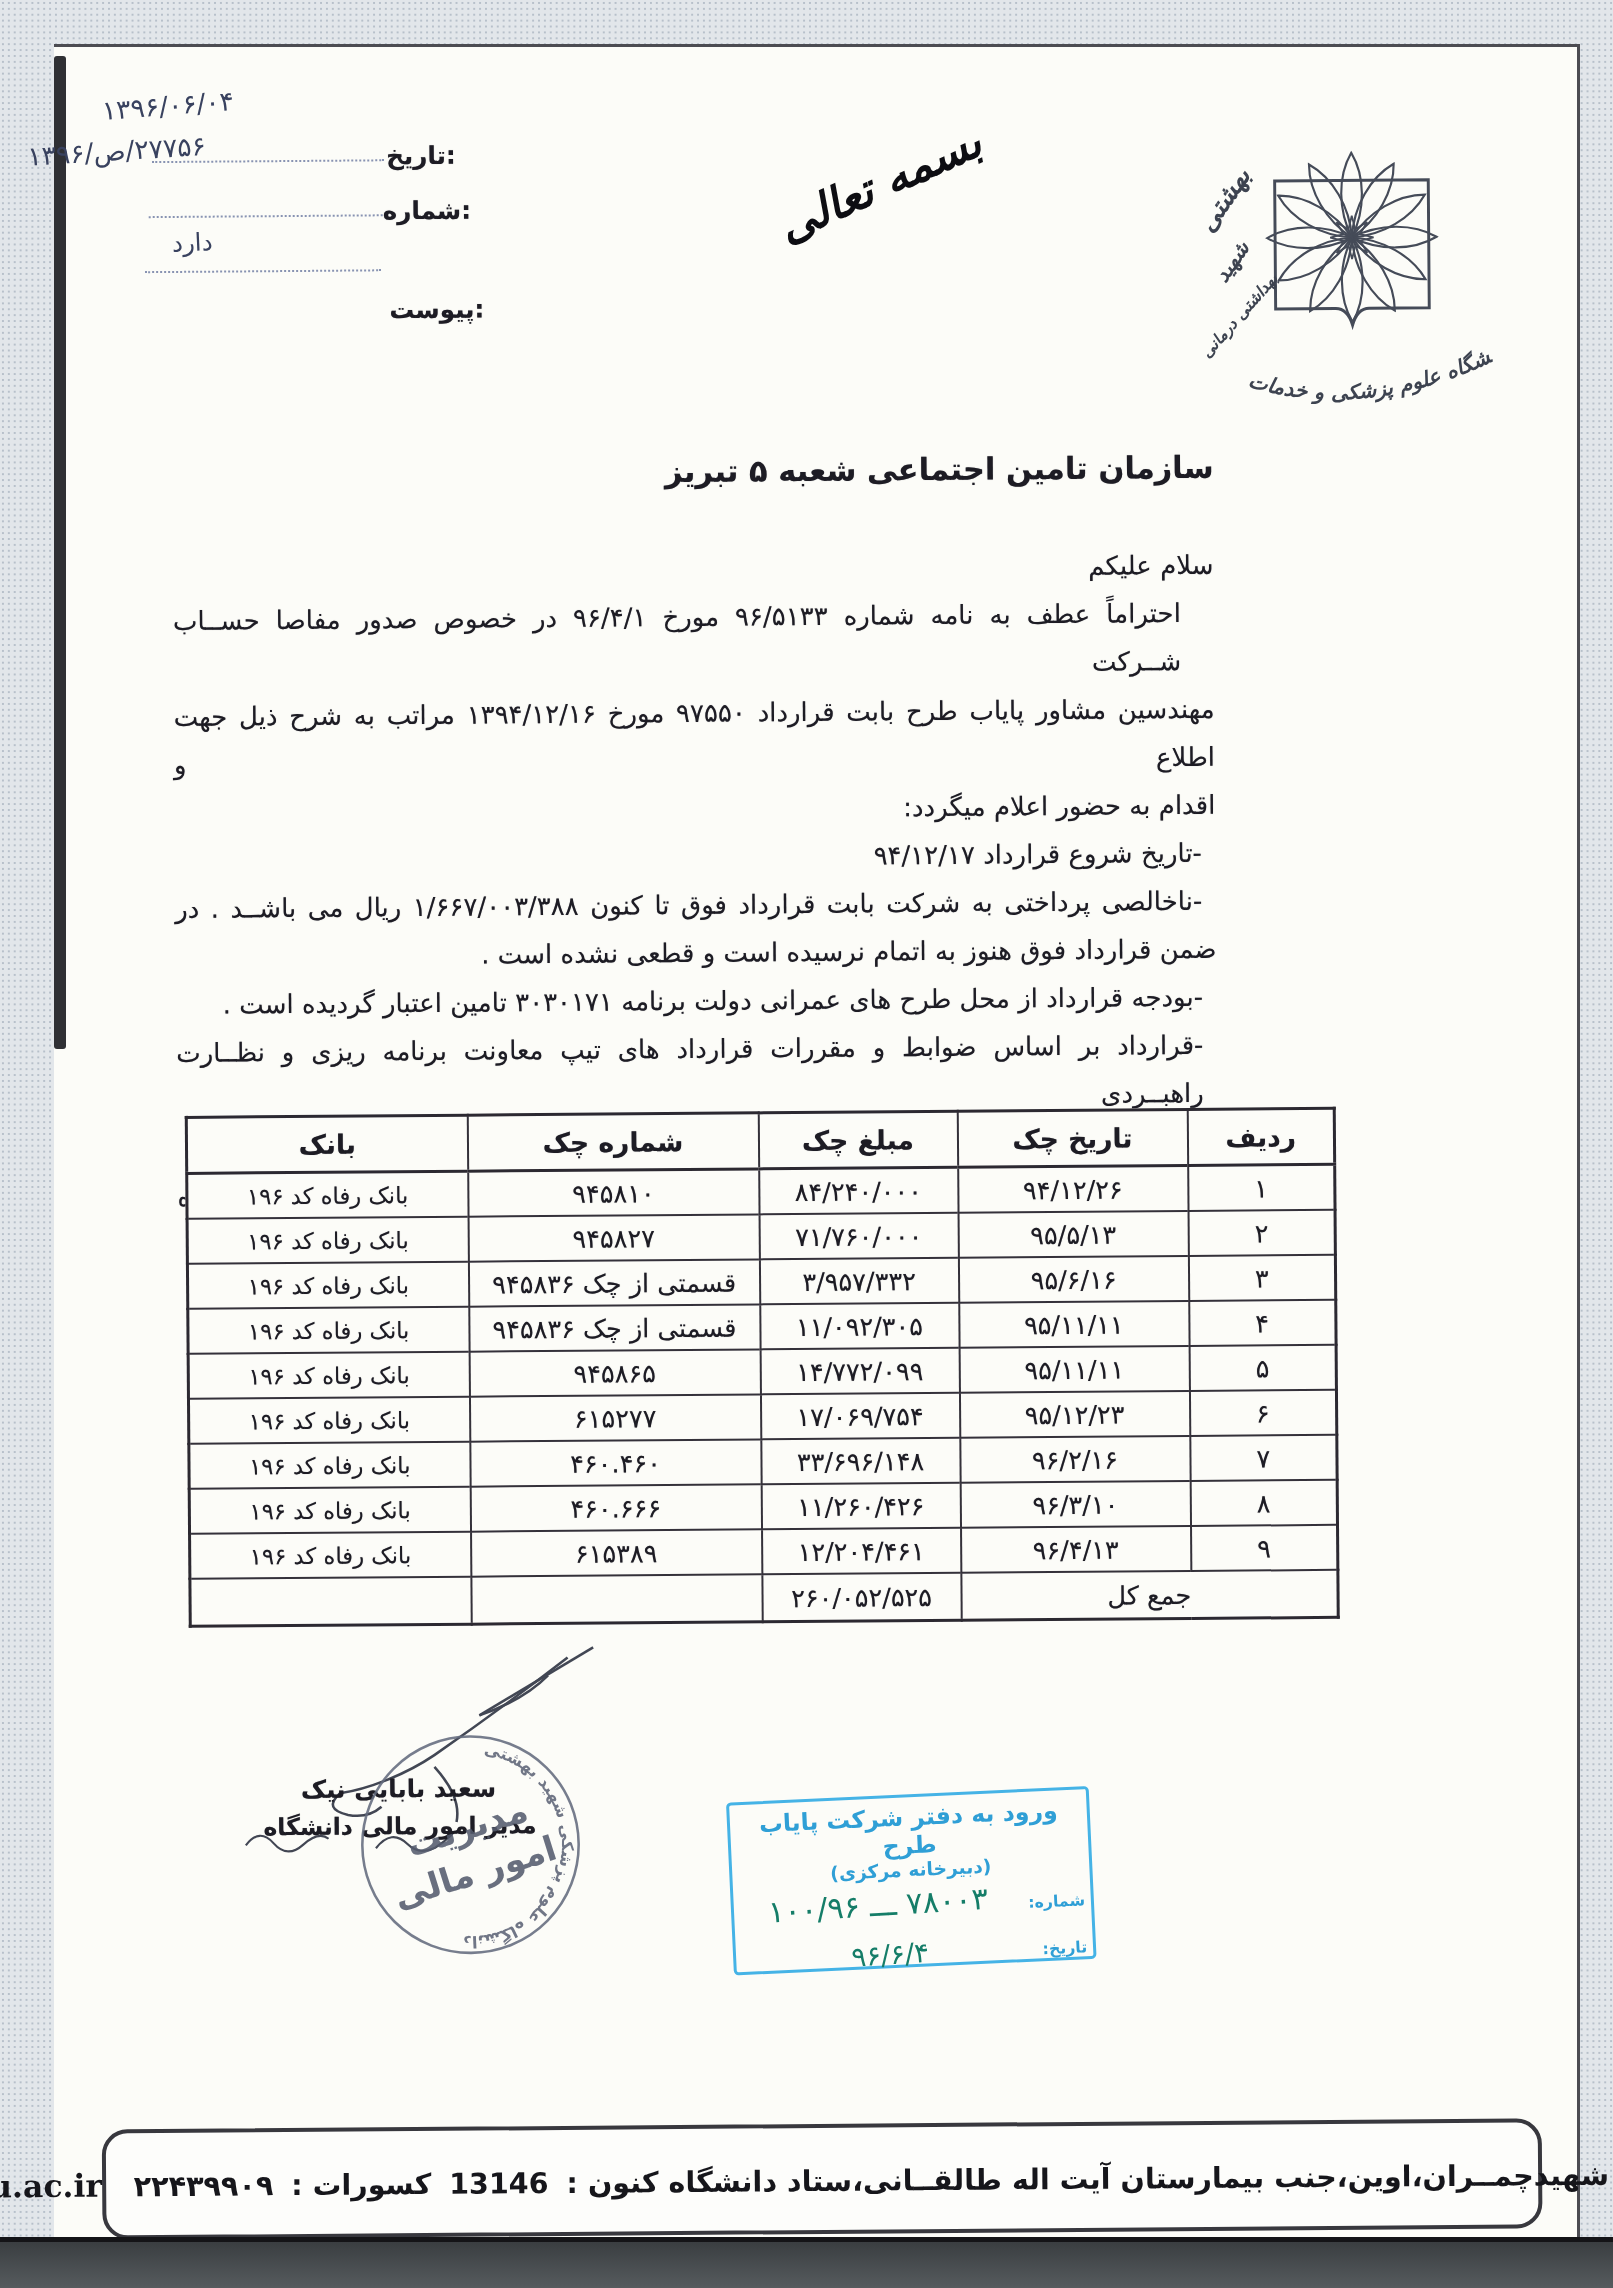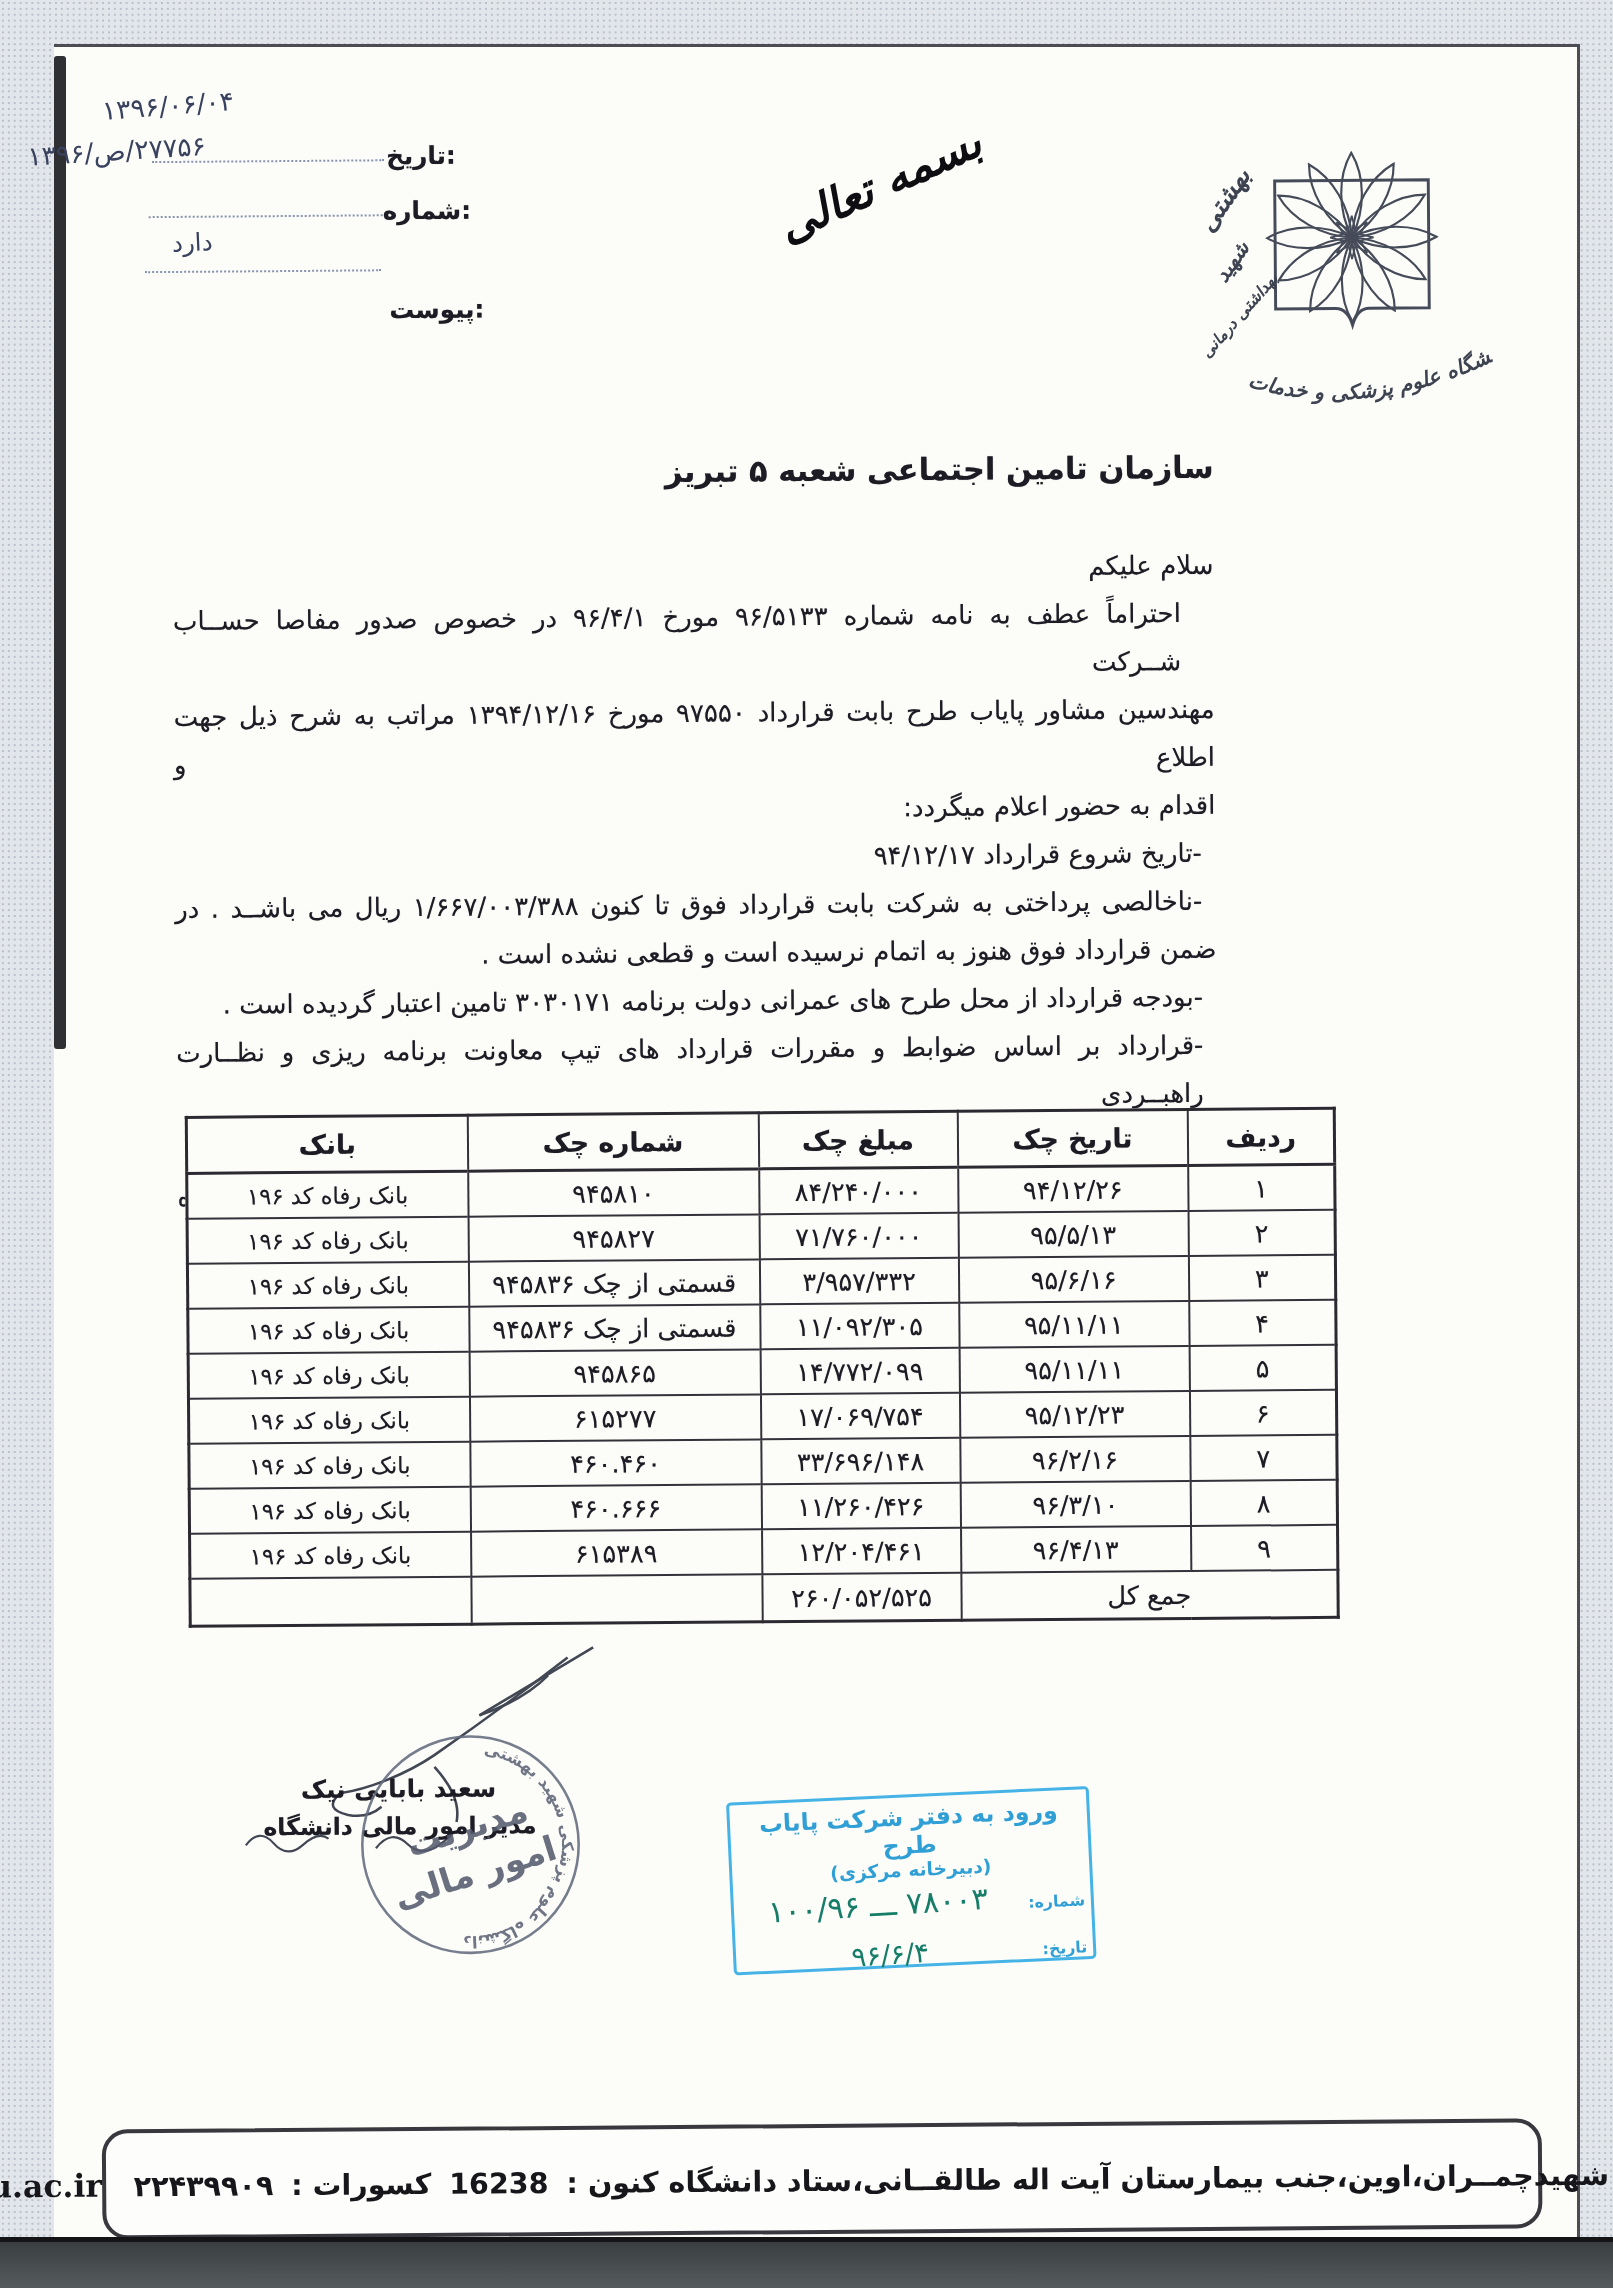--- a/index.html
+++ b/index.html
@@ -284,21 +284,21 @@
     <div class="es-row" style="height:47px;">
       <span class="es-label" style="top:9.9px;">تاریخ:</span>
       <span class="es-date vis-ltr">۹۶/۶/۴</span>
     </div>
   </div>
 
   <div class="footer-box">
     <div class="footer-text">
       <span>تهران،بزرگراه شهیدچمــران،اوین،جنب بیمارستان آیت اله طالقــانی،ستاد دانشگاه</span>
       <span>کنون :</span>
-      <span class="num">16238</span>
+      <span class="num">13146</span>
       <span>کسورات :</span>
       <span class="num">۲۲۴۳۹۹۰۹</span>
       <span class="footer-url">www.sbmu.ac.ir</span>
     </div>
   </div>
 
 </div>
 
 <div class="bottom-rule"></div>
 <div class="bottom-band"></div>

